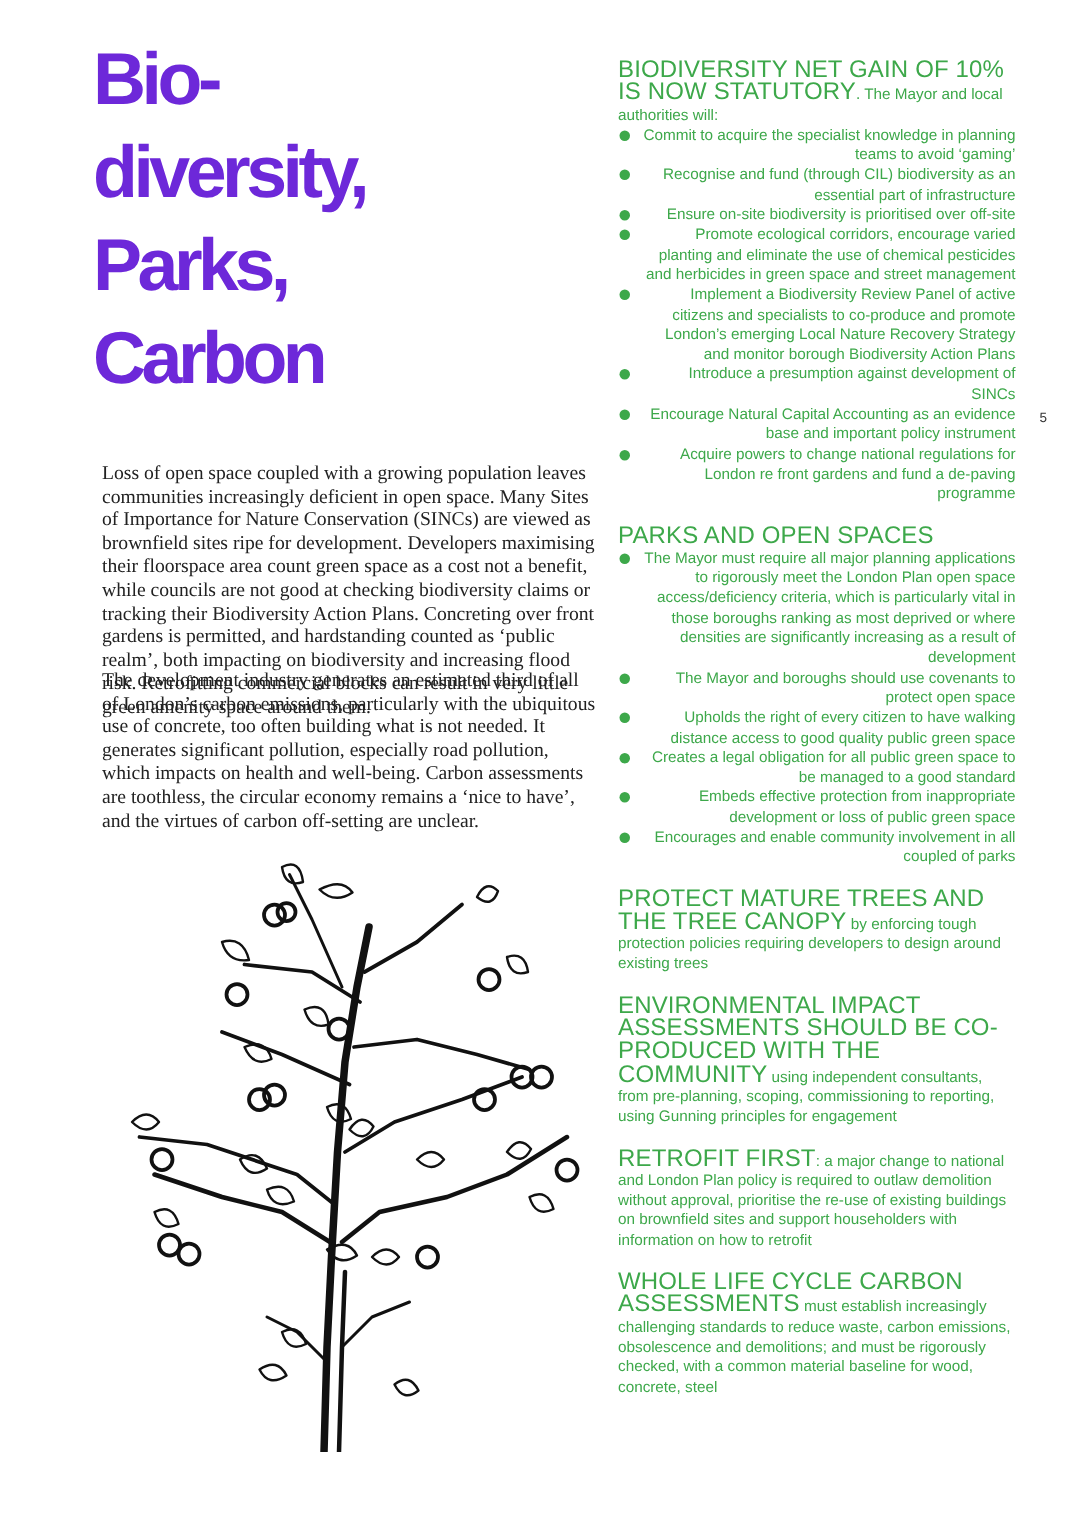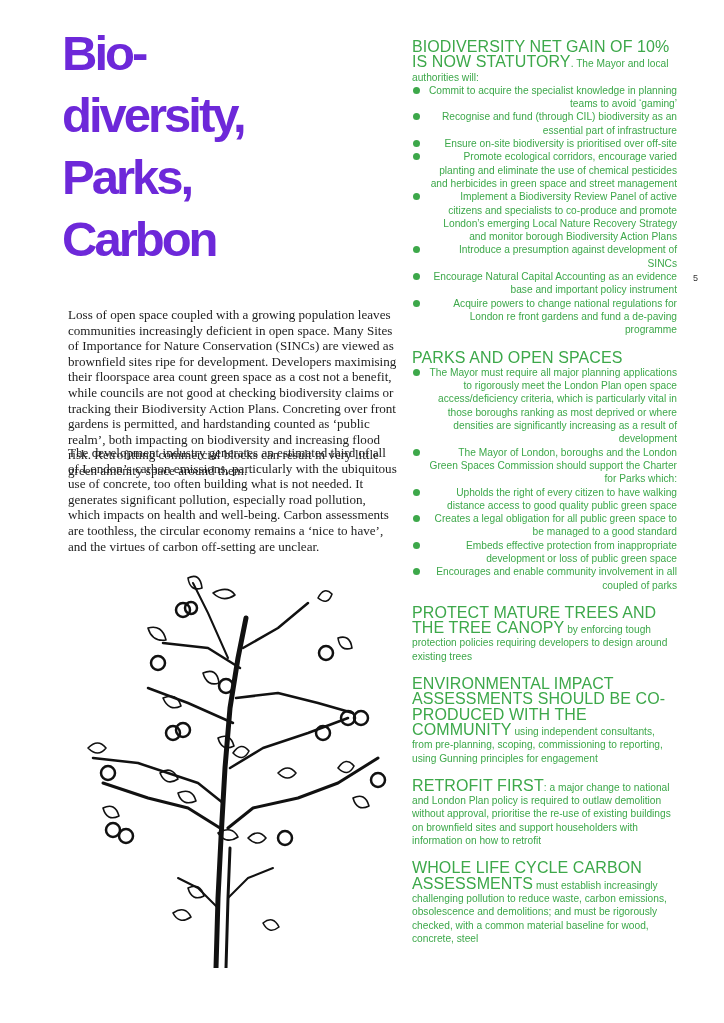--- a/index.html
+++ b/index.html
@@ -65,21 +65,21 @@
       <li>Introduce a presumption against development of SINCs</li>
       <li>Encourage Natural Capital Accounting as an evidence base and important policy instrument</li>
       <li>Acquire powers to change national regulations for London re front gardens and fund a de-paving programme</li>
     </ul>
   </div>
 
   <div class="sec">
     <p><span class="hd">PARKS AND OPEN SPACES</span></p>
     <ul>
       <li>The Mayor must require all major planning applications to rigorously meet the London Plan open space access/deficiency criteria, which is particularly vital in those boroughs ranking as most deprived or where densities are significantly increasing as a result of development</li>
-      <li>The Mayor of London, boroughs and the London Green Spaces Commission should support the Charter for Parks which:</li>
+      <li>The Mayor and boroughs should use covenants to protect open space</li>
       <li>Upholds the right of every citizen to have walking distance access to good quality public green space</li>
       <li>Creates a legal obligation for all public green space to be managed to a good standard</li>
       <li>Embeds effective protection from inappropriate development or loss of public green space</li>
       <li>Encourages and enable community involvement in all coupled of parks</li>
     </ul>
   </div>
 
   <div class="sec">
     <p><span class="hd">PROTECT MATURE TREES AND THE TREE CANOPY</span><span> by enforcing tough protection policies requiring developers to design around existing trees</span></p>
   </div>
@@ -87,21 +87,21 @@
   <div class="sec">
     <p><span class="hd">ENVIRONMENTAL IMPACT ASSESSMENTS SHOULD BE CO-PRODUCED WITH THE COMMUNITY</span><span> using independent consultants, from pre-planning, scoping, commissioning to reporting, using Gunning principles for engagement</span></p>
   </div>
 
   <div class="sec">
     <p><span class="hd">RETROFIT FIRST</span><span>: a major change to national and London Plan policy is required to outlaw demolition without approval, prioritise the re-use of existing buildings on brownfield sites and support householders with information on how to retrofit</span></p>
   </div>
 
 
   <div class="sec">
-    <p><span class="hd">WHOLE LIFE CYCLE CARBON ASSESSMENTS</span><span> must establish increasingly challenging pollution to reduce waste, carbon emissions, obsolescence and demolitions; and must be rigorously checked, with a common material baseline for wood, concrete, steel</span></p>
+    <p><span class="hd">WHOLE LIFE CYCLE CARBON ASSESSMENTS</span><span> must establish increasingly challenging standards to reduce waste, carbon emissions, obsolescence and demolitions; and must be rigorously checked, with a common material baseline for wood, concrete, steel</span></p>
   </div>
 </div>
 
 <svg class="tree" viewBox="0 0 310 400" fill="none" stroke="#111" stroke-linecap="round" stroke-linejoin="round">
 
   <path d="M138 400 L140 330 L143 270 L147 200 L152 140 L160 90 L168 50" stroke-width="5"></path>
   <path d="M148 400 L150 330 L152 280" stroke-width="3"></path>
 
   <path d="M142 260 L110 240 L70 230 L25 215" stroke-width="3"></path>
   <path d="M145 235 L120 215 L60 195 L15 190" stroke-width="2.5"></path>

